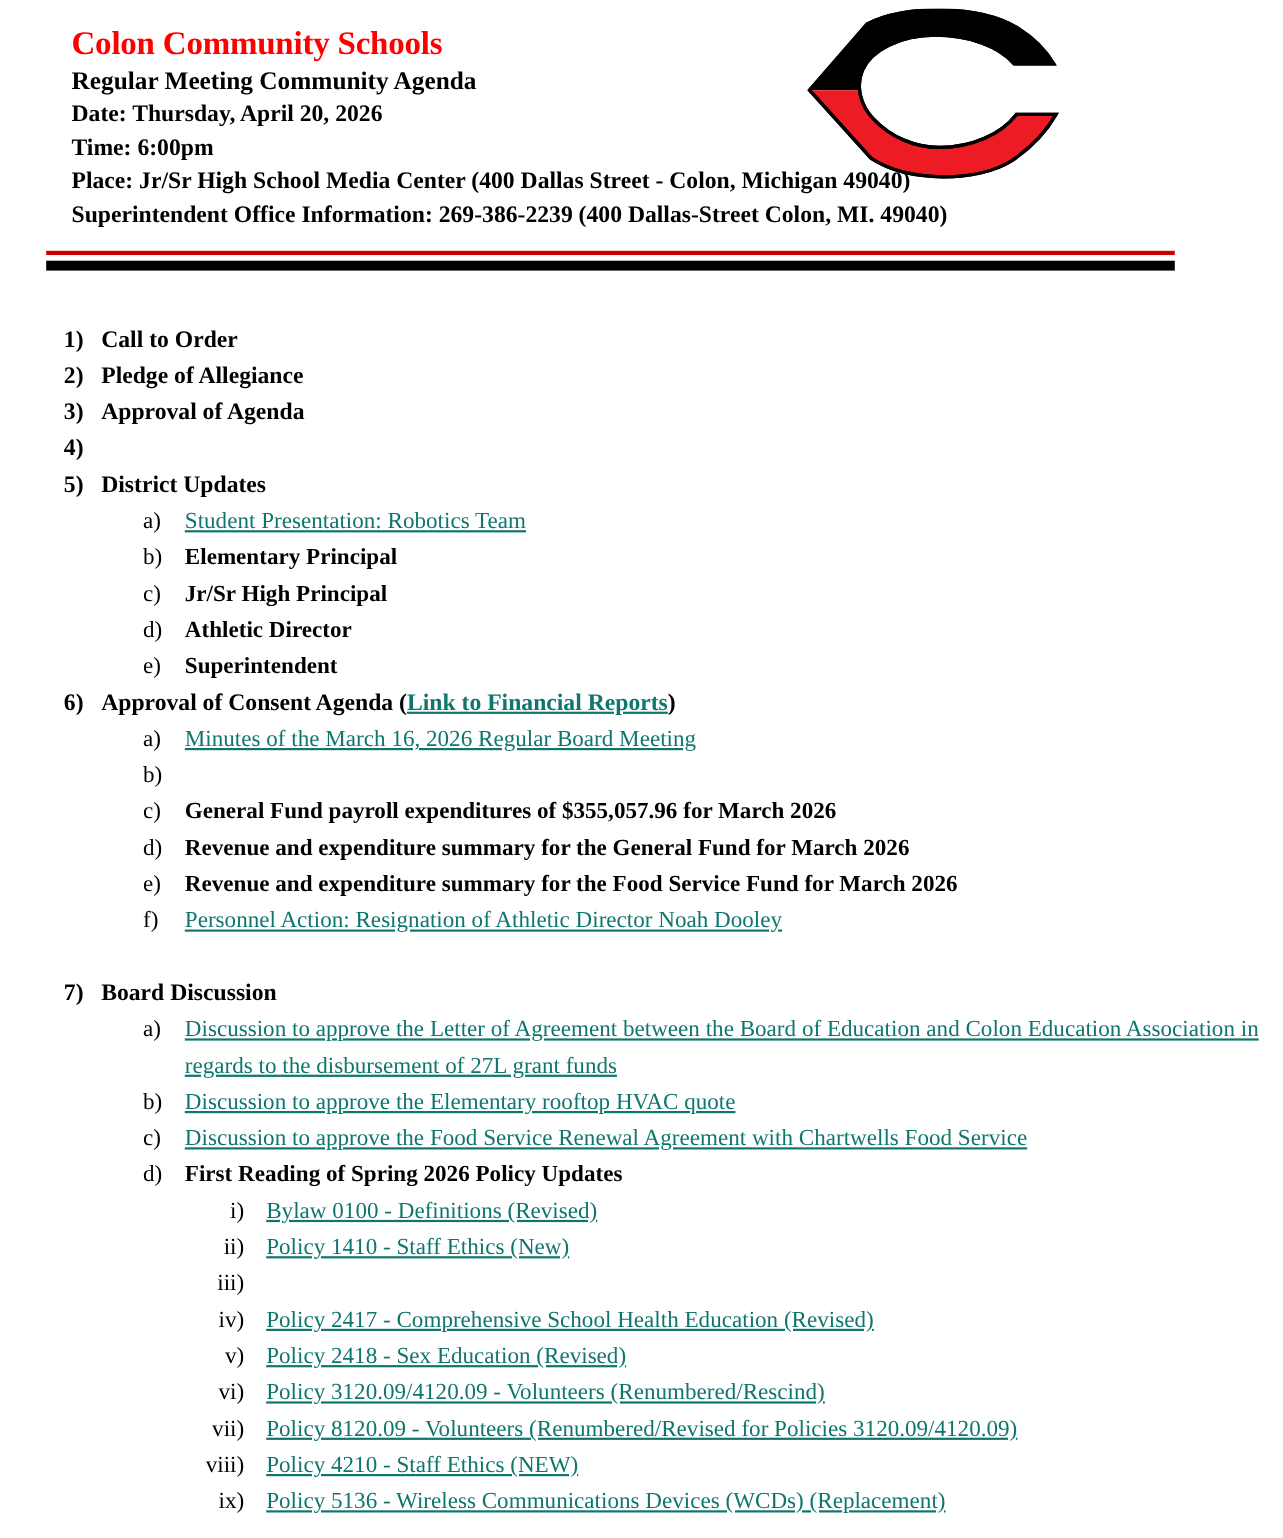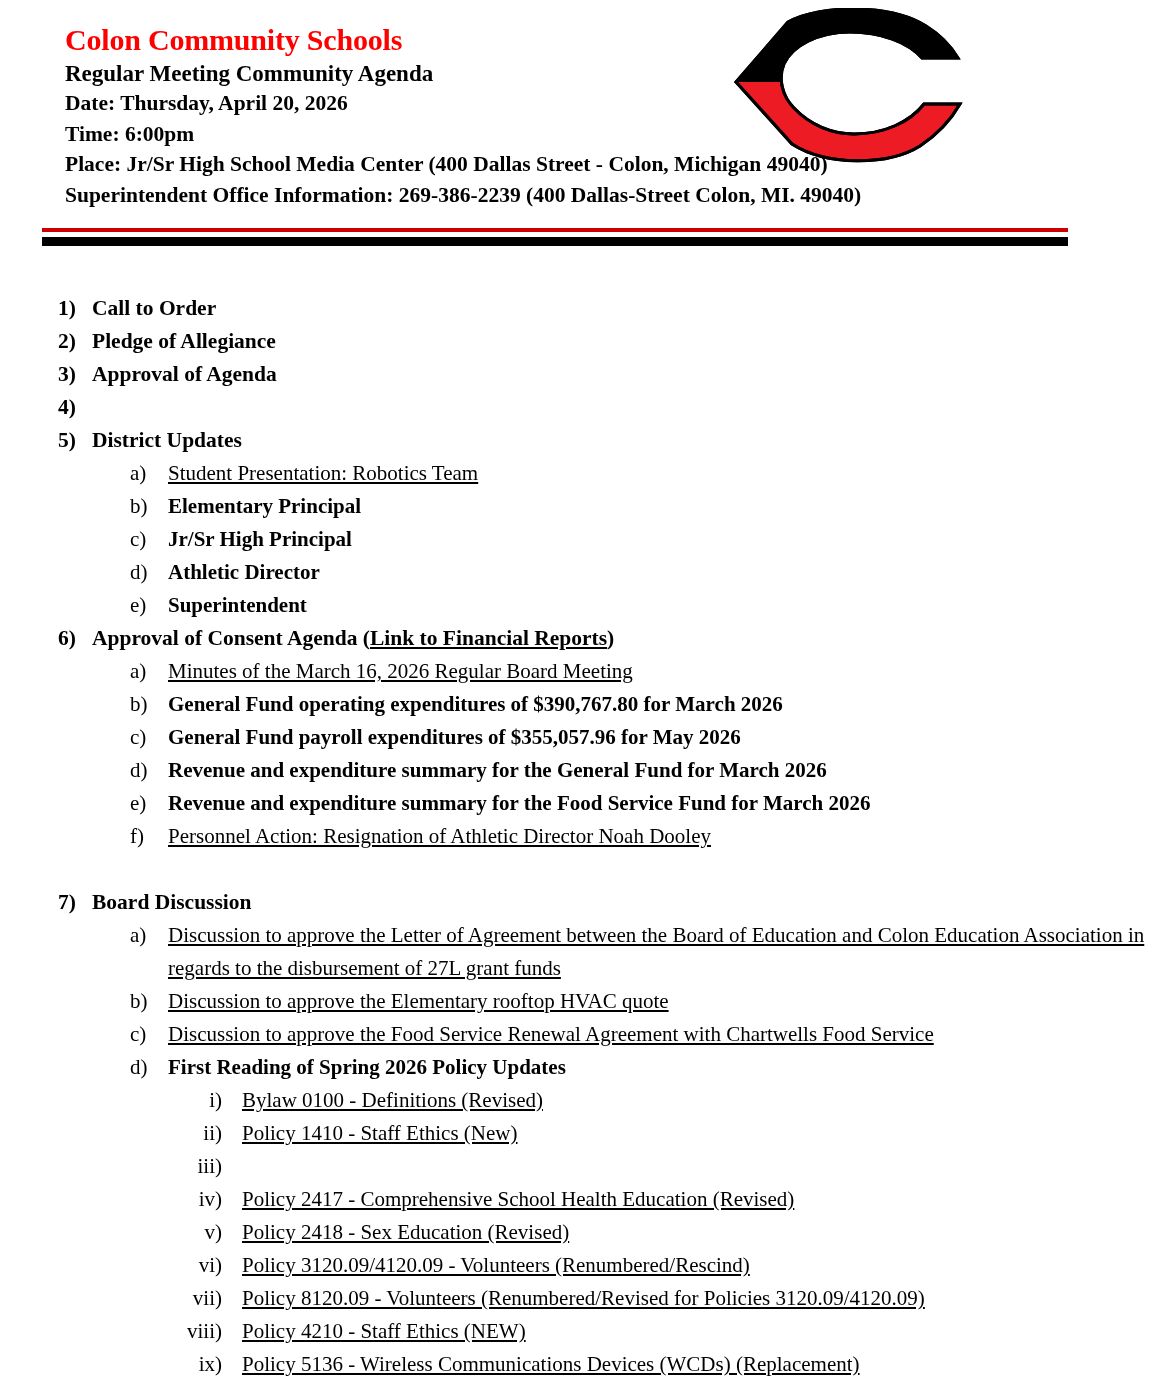--- a/index.html
+++ b/index.html
@@ -136,21 +136,21 @@
     top: 0;
     width: 62px;
     text-align: right;
   }
 
   .spacer {
     height: 33px;
   }
 
   a.lnk, span.lnk {
-    color: #000000;
+    color: #0f766e;
     text-decoration: underline;
     text-underline-offset: 2px;
   }
   .plain {
     color: #000000;
     font-weight: bold;
   }
   .paren {
     color: #000000;
     font-weight: bold;
@@ -262,25 +262,24 @@
     <span class="marker">6)</span>
     <span>Approval of Consent Agenda </span><span class="paren">(</span><span class="lnk">Link to Financial Reports</span><span class="paren">)</span>
   </div>
 
   <div class="lvl2">
     <span class="marker">a)</span>
     <span class="lnk">Minutes of the March 16, 2026 Regular Board Meeting</span>
   </div>
   <div class="lvl2">
     <span class="marker">b)</span>
-    <span class="plain">General Fund operating expenditures of $390,767.80 for March 2026</span>
   </div>
   <div class="lvl2">
     <span class="marker">c)</span>
-    <span class="plain">General Fund payroll expenditures of $355,057.96 for May 2026</span>
+    <span class="plain">General Fund payroll expenditures of $355,057.96 for March 2026</span>
   </div>
   <div class="lvl2">
     <span class="marker">d)</span>
     <span class="plain">Revenue and expenditure summary for the General Fund for March 2026</span>
   </div>
   <div class="lvl2">
     <span class="marker">e)</span>
     <span class="plain">Revenue and expenditure summary for the Food Service Fund for March 2026</span>
   </div>
   <div class="lvl2">

